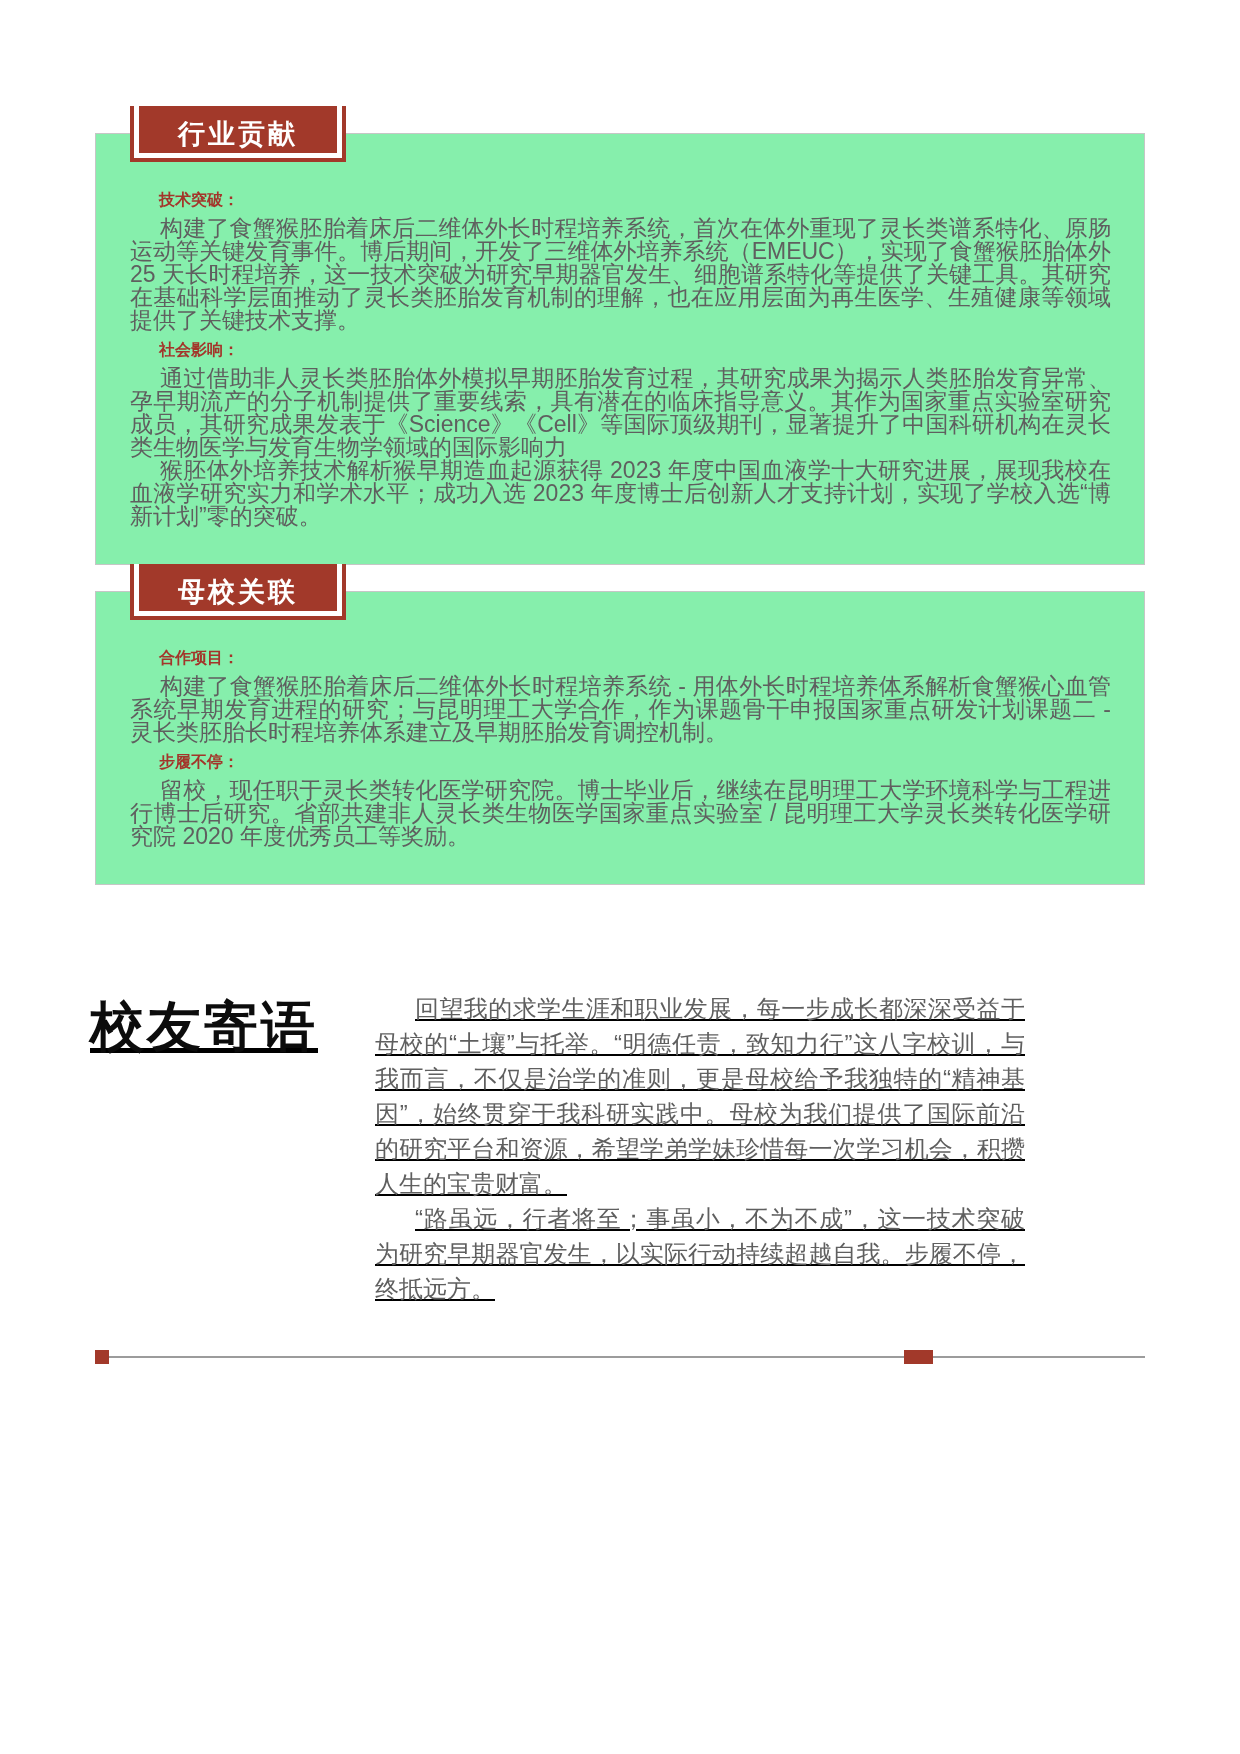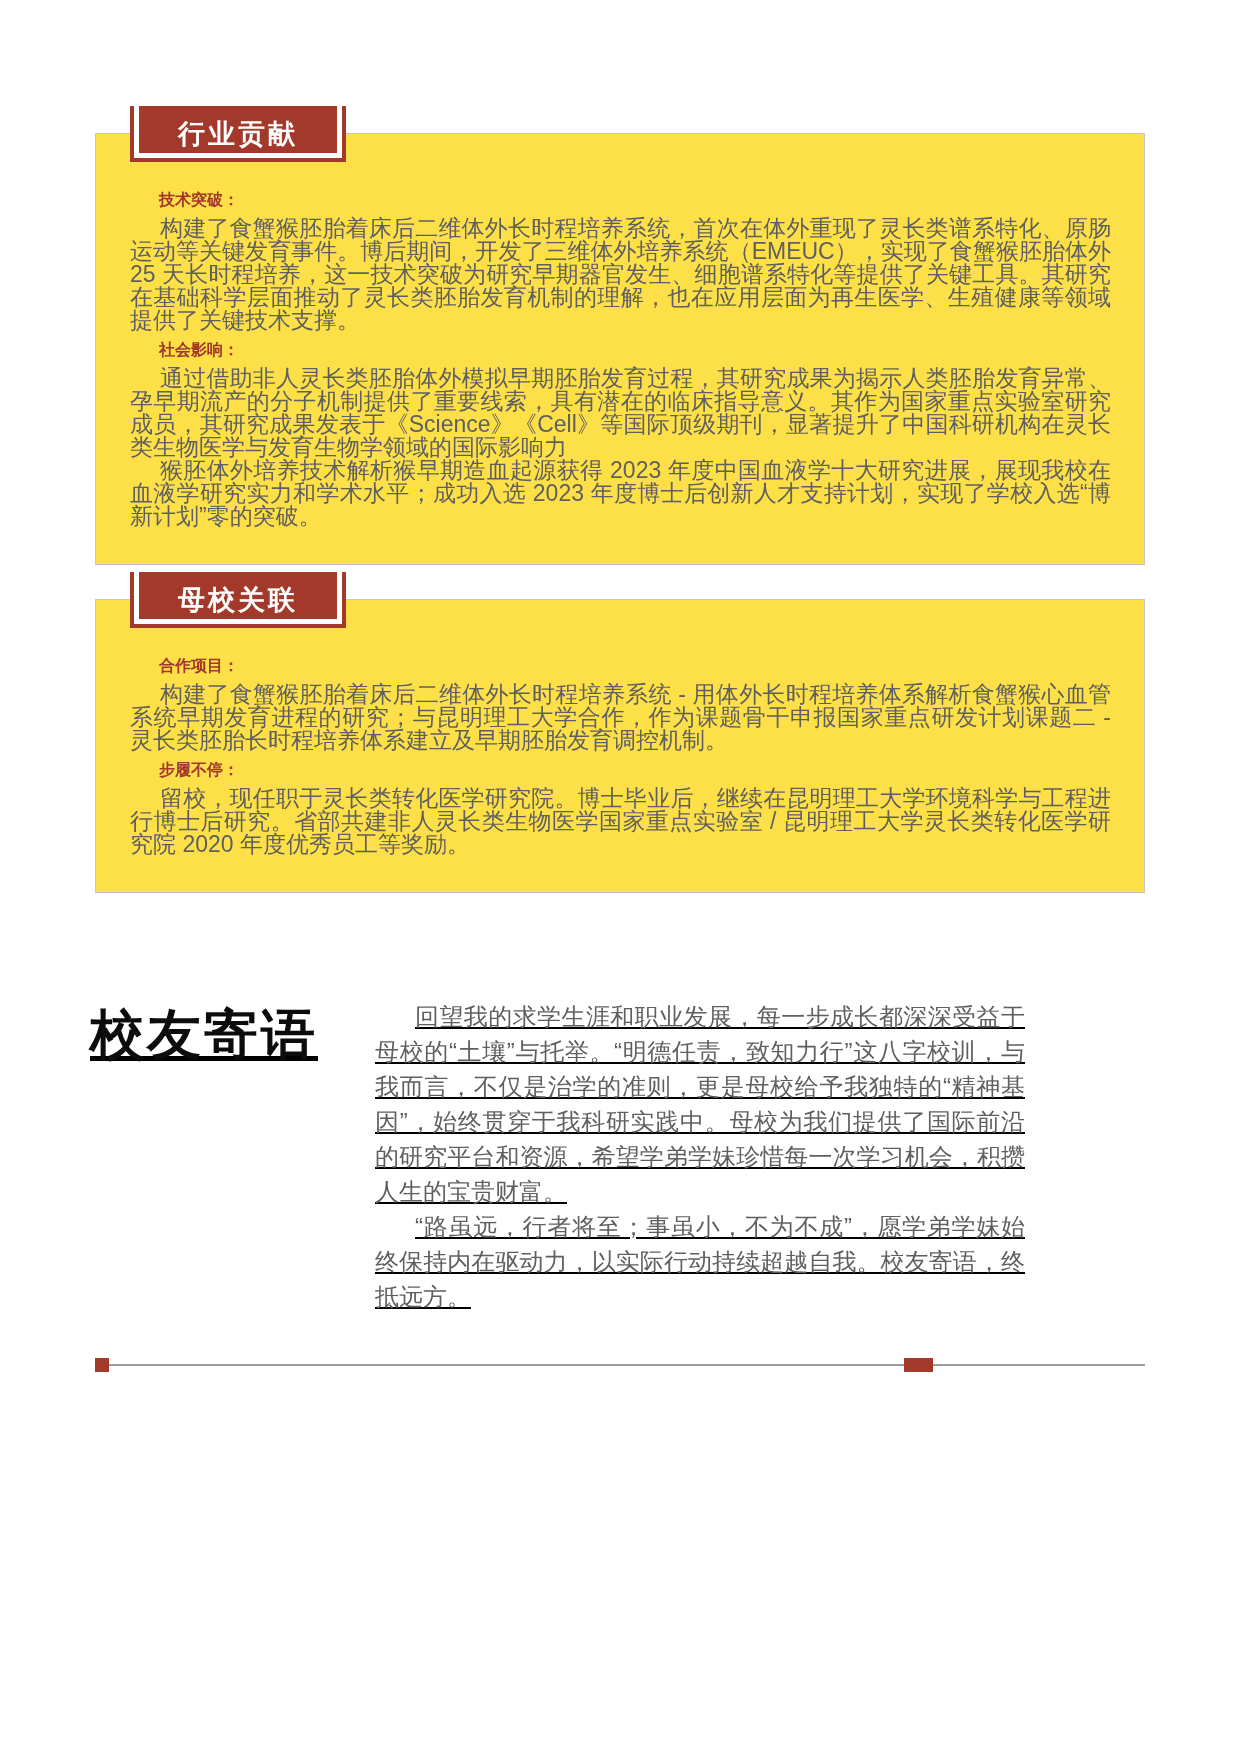--- a/index.html
+++ b/index.html
@@ -10,25 +10,25 @@
     overflow: hidden;
     font-family: "Liberation Sans", "DejaVu Sans", sans-serif;
     position: relative;
   }
 
   
   .panel {
     position: relative;
     margin: 0 95px;
     border: 1px solid #c6c6c6;
-    background: #fde047;
+    background: #86efac;
     padding: 48px 33px 36px 34px;
   }
   .panel-industry { margin-top: 133px; }
-  .panel-almamater { margin-top: 34px; }
+  .panel-almamater { margin-top: 26px; }
 
   
   .tag {
     position: absolute;
     top: -28px;
     left: 34px;
     width: 216px;
     height: 56px;
     background: #a2392a;
     display: flex;
@@ -146,21 +146,21 @@
     <p class="para">构建了食蟹猴胚胎着床后二维体外长时程培养系统 - 用体外长时程培养体系解析食蟹猴心血管系统早期发育进程的研究；与昆明理工大学合作，作为课题骨干申报国家重点研发计划课题二 - 灵长类胚胎长时程培养体系建立及早期胚胎发育调控机制。</p>
     <h3 class="sub">步履不停：</h3>
     <p class="para">留校，现任职于灵长类转化医学研究院。博士毕业后，继续在昆明理工大学环境科学与工程进行博士后研究。省部共建非人灵长类生物医学国家重点实验室 / 昆明理工大学灵长类转化医学研究院 2020 年度优秀员工等奖励。</p>
   </div>
 </section>
 
 <section class="message">
   <h1 class="msg-title">校友寄语</h1>
   <div class="msg-col">
     <p class="msg-para">回望我的求学生涯和职业发展，每一步成长都深深受益于母校的“土壤”与托举。“明德任责，致知力行”这八字校训，与我而言，不仅是治学的准则，更是母校给予我独特的“精神基因”，始终贯穿于我科研实践中。母校为我们提供了国际前沿的研究平台和资源，希望学弟学妹珍惜每一次学习机会，积攒人生的宝贵财富。</p>
-    <p class="msg-para">“路虽远，行者将至；事虽小，不为不成”，愿学弟学妹始终保持内在驱动力，以实际行动持续超越自我。校友寄语，终抵远方。</p>
+    <p class="msg-para">“路虽远，行者将至；事虽小，不为不成”，这一技术突破为研究早期器官发生，以实际行动持续超越自我。步履不停，终抵远方。</p>
   </div>
 </section>
 
 <div class="divider">
   <span class="divider-line"></span>
   <span class="divider-square-left"></span>
   <span class="divider-accent-bar"></span>
 </div>
 
 </body></html>

